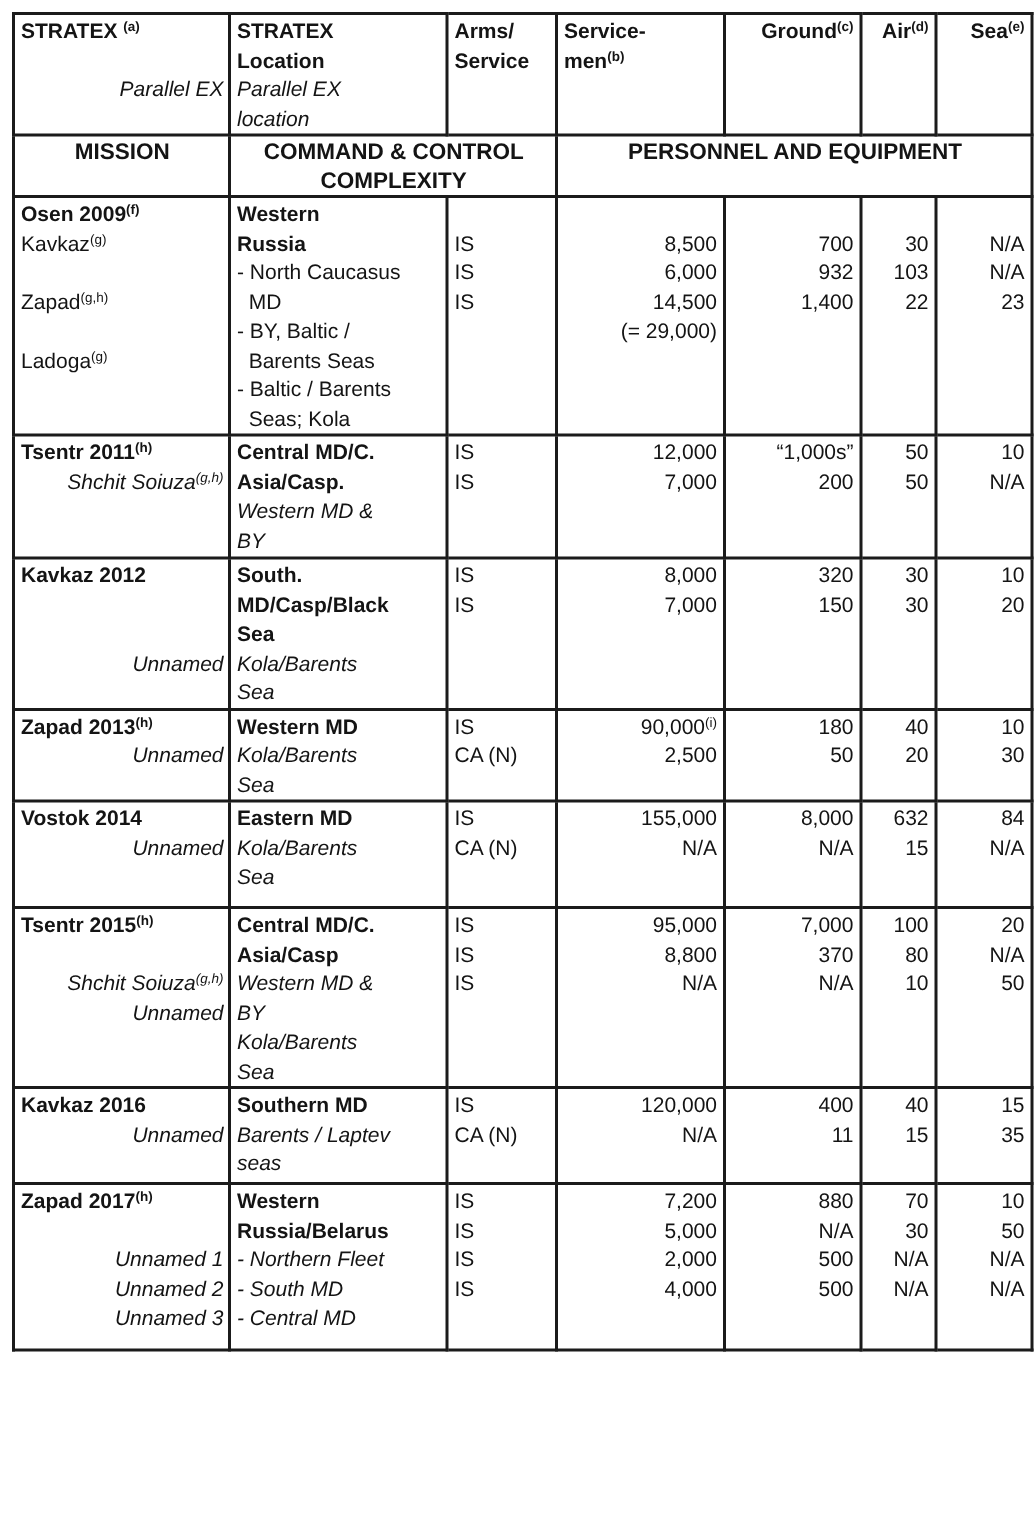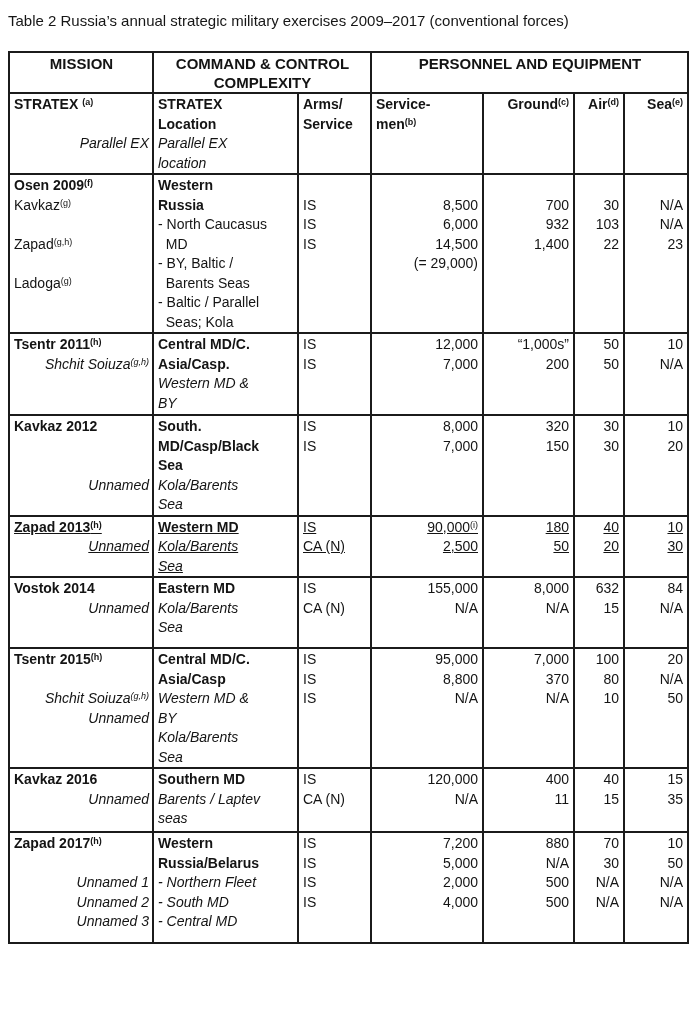--- a/index.html
+++ b/index.html
@@ -61,87 +61,86 @@
     font-size: 9px;
     line-height: 0;
     vertical-align: 4.5px;
     letter-spacing: 0;
   }
 </style>
 </head>
 <body>
 
 <div class="page">
-  <div class="caption">Table 2 Russia’s annual strategic military exercises 2009–2017 (conventional forces)</div>
 
   <table class="ex-table">
     <colgroup>
       <col class="c-mission">
         <col class="c-location">
         <col class="c-arms">
       <col class="c-servicemen">
         <col class="c-ground">
         <col class="c-air">
         <col class="c-sea">
     </colgroup>
     <thead>
+        <tr style="height: 80px;">
+          <td class="col-mission">
+            <div class="ln b">STRATEX <sup>(a)</sup></div>
+            <div class="ln">&nbsp;</div>
+            <div class="ln i r">Parallel EX</div>
+          </td>
+          <td class="col-location">
+            <div class="ln b">STRATEX</div>
+            <div class="ln b">Location</div>
+            <div class="ln i">Parallel EX</div>
+            <div class="ln i">location</div>
+          </td>
+          <td class="col-arms">
+            <div class="ln b">Arms/</div>
+            <div class="ln b">Service</div>
+          </td>
+          <td class="col-servicemen">
+            <div class="ln b l">Service-</div>
+            <div class="ln b l">men<sup>(b)</sup></div>
+          </td>
+          <td class="col-ground">
+            <div class="ln b">Ground<sup>(c)</sup></div>
+          </td>
+          <td class="col-air">
+            <div class="ln b">Air<sup>(d)</sup></div>
+          </td>
+          <td class="col-sea">
+            <div class="ln b">Sea<sup>(e)</sup></div>
+          </td>
+        </tr>
         <tr style="height: 38px;">
           <th colspan="1" class="group">MISSION</th>
           <th colspan="2" class="group">COMMAND &amp; CONTROL COMPLEXITY</th>
           <th colspan="4" class="group">PERSONNEL AND EQUIPMENT</th>
-        </tr>
-        <tr style="height: 80px;">
-          <td class="col-mission">
-            <div class="ln b">STRATEX <sup>(a)</sup></div>
-            <div class="ln">&nbsp;</div>
-            <div class="ln i r">Parallel EX</div>
-          </td>
-          <td class="col-location">
-            <div class="ln b">STRATEX</div>
-            <div class="ln b">Location</div>
-            <div class="ln i">Parallel EX</div>
-            <div class="ln i">location</div>
-          </td>
-          <td class="col-arms">
-            <div class="ln b">Arms/</div>
-            <div class="ln b">Service</div>
-          </td>
-          <td class="col-servicemen">
-            <div class="ln b l">Service-</div>
-            <div class="ln b l">men<sup>(b)</sup></div>
-          </td>
-          <td class="col-ground">
-            <div class="ln b">Ground<sup>(c)</sup></div>
-          </td>
-          <td class="col-air">
-            <div class="ln b">Air<sup>(d)</sup></div>
-          </td>
-          <td class="col-sea">
-            <div class="ln b">Sea<sup>(e)</sup></div>
-          </td>
         </tr>
       </thead>
     <tbody>
         <tr style="height: 156px;">
           <td class="col-mission">
             <div class="ln b">Osen 2009<sup>(f)</sup></div>
             <div class="ln">Kavkaz<sup>(g)</sup></div>
             <div class="ln">&nbsp;</div>
             <div class="ln">Zapad<sup>(g,h)</sup></div>
             <div class="ln">&nbsp;</div>
             <div class="ln">Ladoga<sup>(g)</sup></div>
           </td>
           <td class="col-location">
             <div class="ln b">Western</div>
             <div class="ln b">Russia</div>
             <div class="ln">- North Caucasus</div>
             <div class="ln">  MD</div>
             <div class="ln">- BY, Baltic /</div>
             <div class="ln">  Barents Seas</div>
-            <div class="ln">- Baltic / Parallel</div>
+            <div class="ln">- Baltic / Barents</div>
             <div class="ln">  Seas; Kola</div>
           </td>
           <td class="col-arms">
             <div class="ln">&nbsp;</div>
             <div class="ln">IS</div>
             <div class="ln">IS</div>
             <div class="ln">IS</div>
           </td>
           <td class="col-servicemen">
             <div class="ln">&nbsp;</div>
@@ -229,21 +228,21 @@
           </td>
           <td class="col-air">
             <div class="ln">30</div>
             <div class="ln">30</div>
           </td>
           <td class="col-sea">
             <div class="ln">10</div>
             <div class="ln">20</div>
           </td>
         </tr>
-        <tr style="height: 60px; text-decoration: underline;">
+        <tr style="height: 60px;">
           <td class="col-mission">
             <div class="ln b">Zapad 2013<sup>(h)</sup></div>
             <div class="ln i r">Unnamed</div>
           </td>
           <td class="col-location">
             <div class="ln b">Western MD</div>
             <div class="ln i">Kola/Barents</div>
             <div class="ln i">Sea</div>
           </td>
           <td class="col-arms">

